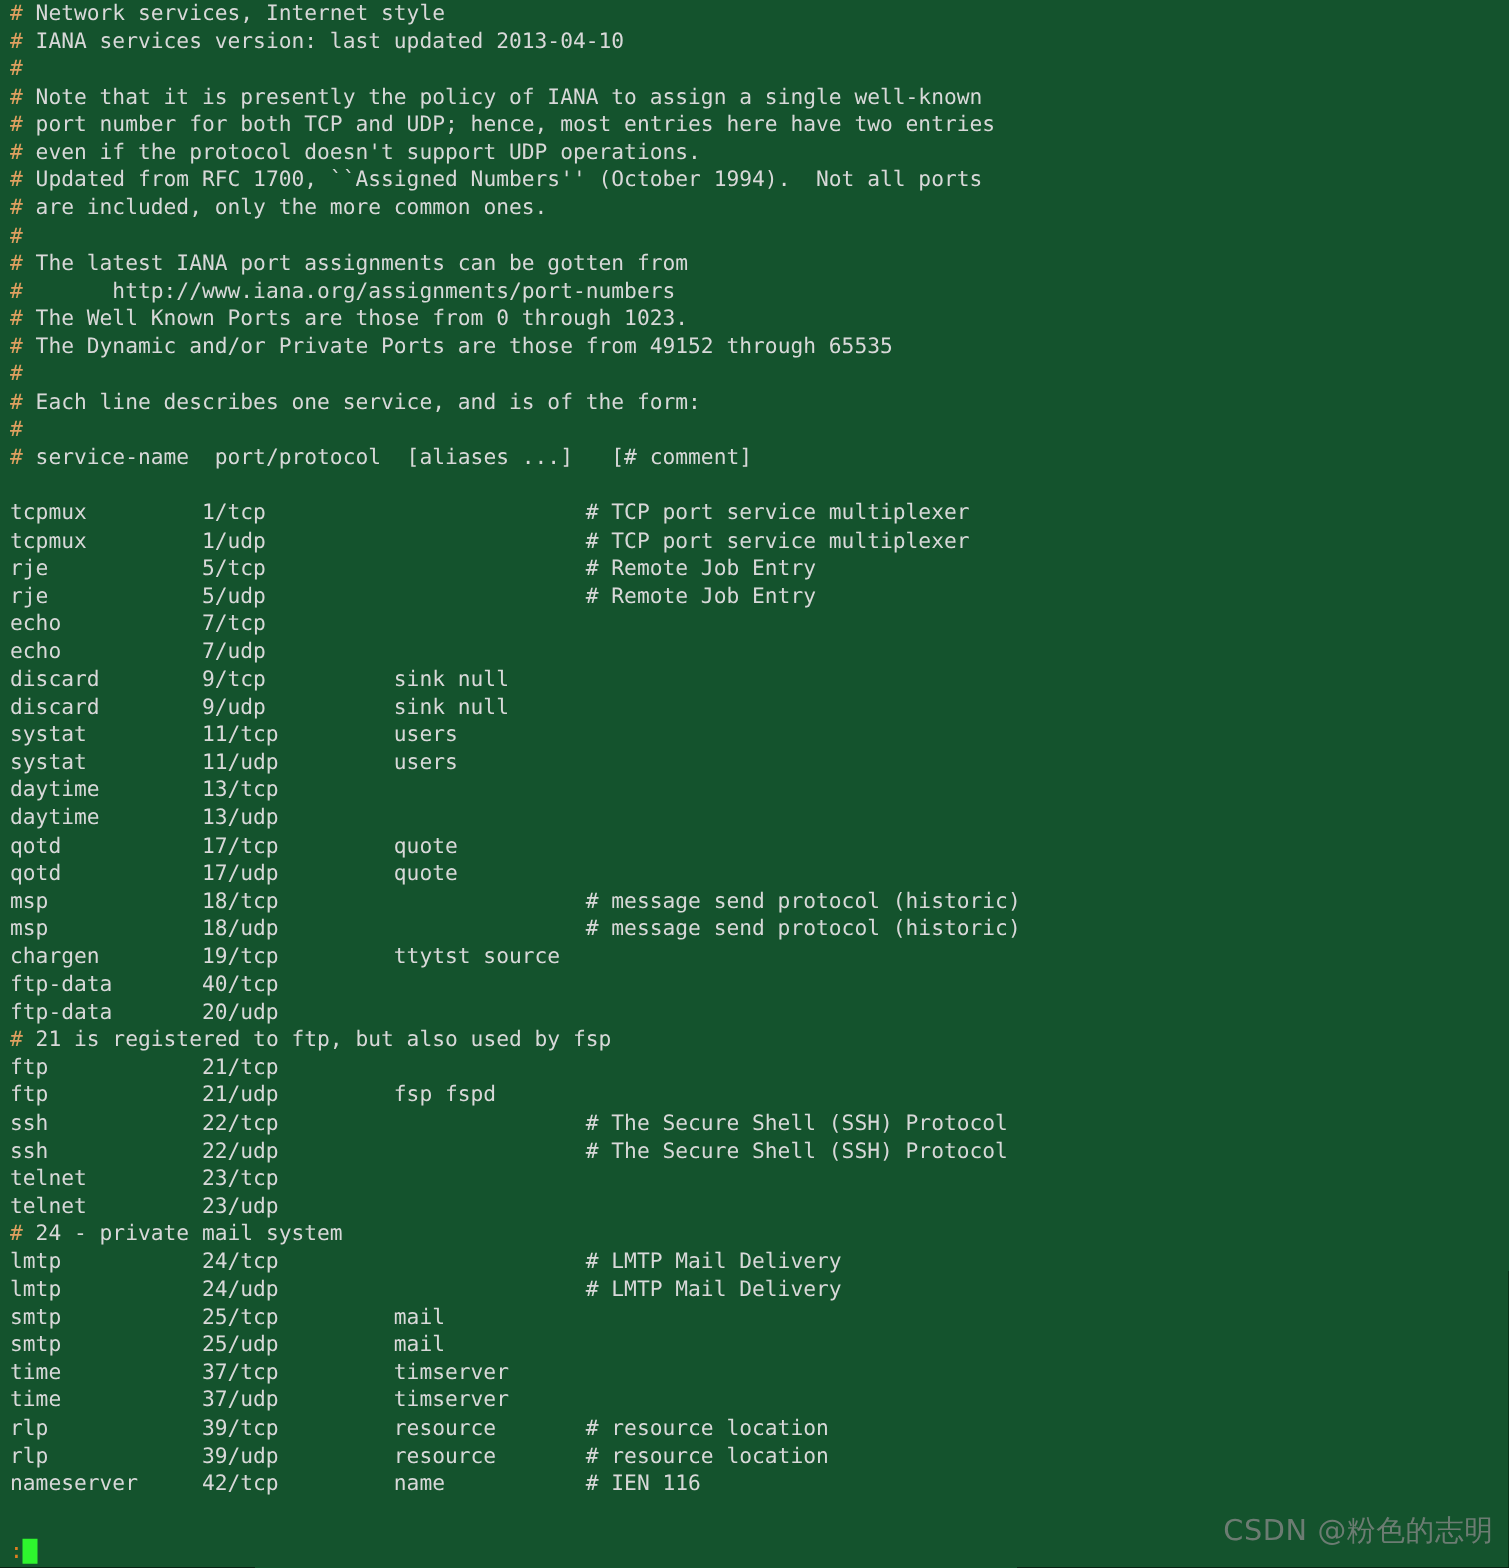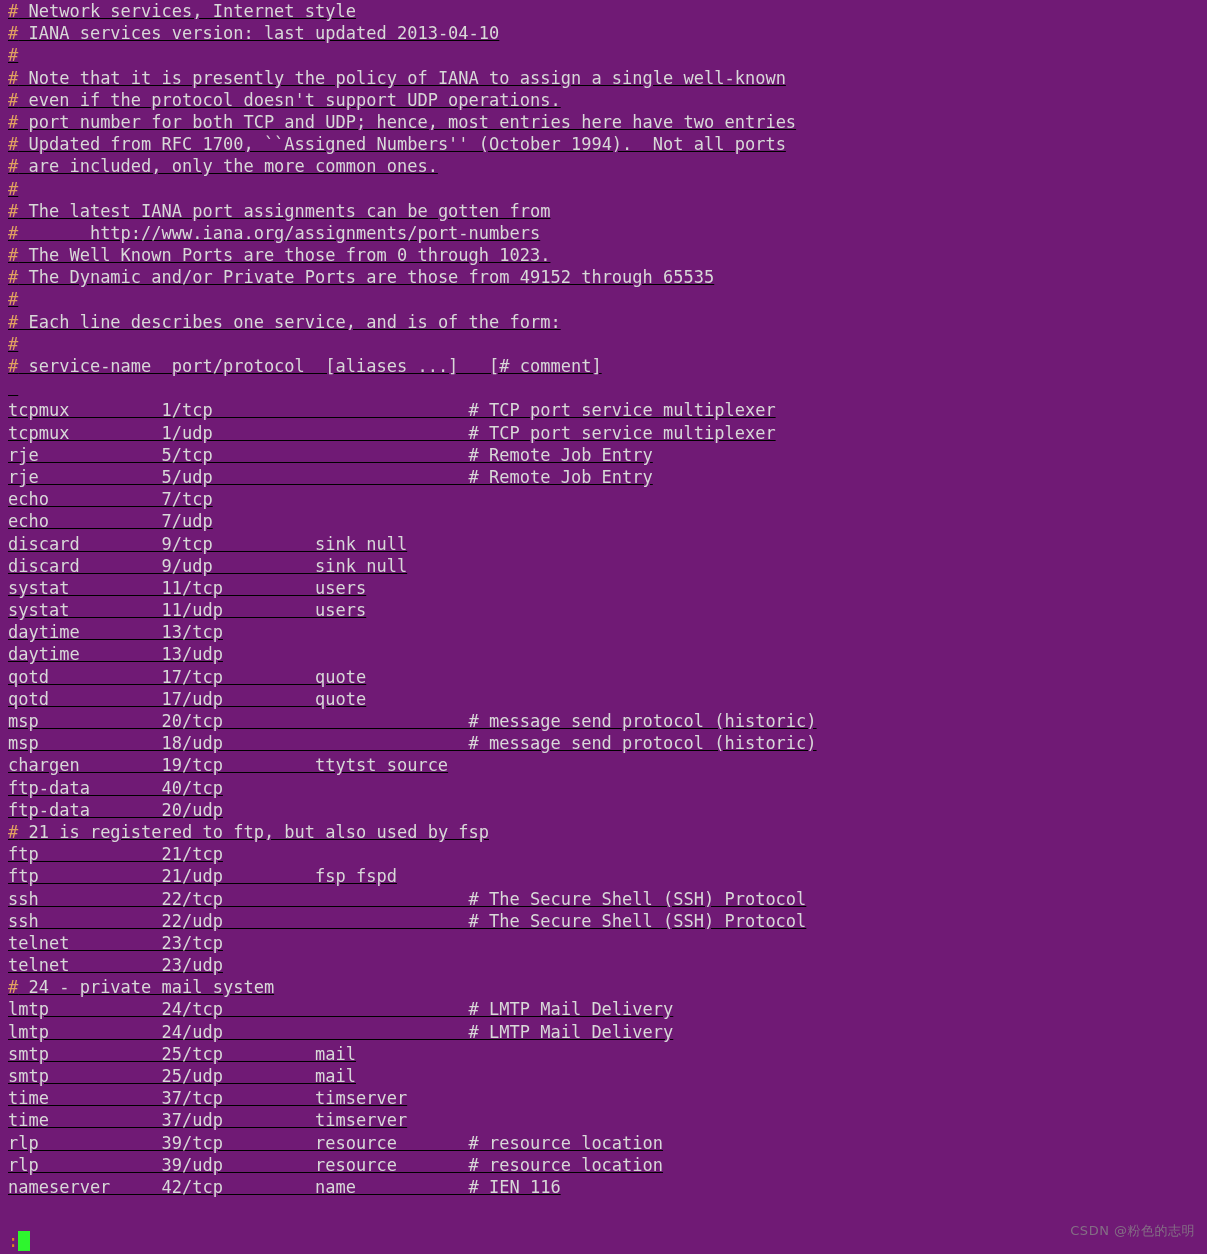--- a/index.html
+++ b/index.html
@@ -13,24 +13,23 @@
     overflow: hidden;
     position: relative;
     font-family: "DejaVu Sans Mono", "Liberation Mono", monospace;
   }
   #terminal {
     position: absolute;
     left: 0;
     top: 0;
     width: 1207px;
     height: 1254px;
-    background: #701a75;
+    background: #14532d;
     padding: 0;
     box-sizing: border-box;
-    text-decoration: underline;
   }
   .line {
     height: 22.2px;
     line-height: 22.2px;
     font-size: 17px;
     white-space: pre;
     color: #d8d8d8;
     padding-left: 8px;
     letter-spacing: 0px;
     font-variant-ligatures: none;
@@ -64,36 +63,36 @@
     height: 20px;
     background: #2ef52e;
     vertical-align: middle;
   }
   .watermark {
     position: absolute;
     right: 12px;
     bottom: 14px;
     color: #8a8a8a;
     font-family: "DejaVu Sans", "Liberation Sans", sans-serif;
-    font-size: 13px;
+    font-size: 23px;
     letter-spacing: 0.5px;
     opacity: 0.75;
   }
 </style>
 </head>
 <body>
 
 <div id="terminal">
   <div id="text-area">
       <div class="line"><span class="hash">#</span> Network services, Internet style</div>
       <div class="line"><span class="hash">#</span> IANA services version: last updated 2013-04-10</div>
       <div class="line"><span class="hash">#</span></div>
       <div class="line"><span class="hash">#</span> Note that it is presently the policy of IANA to assign a single well-known</div>
+      <div class="line"><span class="hash">#</span> port number for both TCP and UDP; hence, most entries here have two entries</div>
       <div class="line"><span class="hash">#</span> even if the protocol doesn't support UDP operations.</div>
-      <div class="line"><span class="hash">#</span> port number for both TCP and UDP; hence, most entries here have two entries</div>
       <div class="line"><span class="hash">#</span> Updated from RFC 1700, ``Assigned Numbers'' (October 1994).  Not all ports</div>
       <div class="line"><span class="hash">#</span> are included, only the more common ones.</div>
       <div class="line"><span class="hash">#</span></div>
       <div class="line"><span class="hash">#</span> The latest IANA port assignments can be gotten from</div>
       <div class="line"><span class="hash">#</span>       http://www.iana.org/assignments/port-numbers</div>
       <div class="line"><span class="hash">#</span> The Well Known Ports are those from 0 through 1023.</div>
       <div class="line"><span class="hash">#</span> The Dynamic and/or Private Ports are those from 49152 through 65535</div>
       <div class="line"><span class="hash">#</span></div>
       <div class="line"><span class="hash">#</span> Each line describes one service, and is of the form:</div>
       <div class="line"><span class="hash">#</span></div>
@@ -106,21 +105,21 @@
       <div class="line">echo           7/tcp</div>
       <div class="line">echo           7/udp</div>
       <div class="line">discard        9/tcp          sink null</div>
       <div class="line">discard        9/udp          sink null</div>
       <div class="line">systat         11/tcp         users</div>
       <div class="line">systat         11/udp         users</div>
       <div class="line">daytime        13/tcp</div>
       <div class="line">daytime        13/udp</div>
       <div class="line">qotd           17/tcp         quote</div>
       <div class="line">qotd           17/udp         quote</div>
-      <div class="line">msp            20/tcp                        # message send protocol (historic)</div>
+      <div class="line">msp            18/tcp                        # message send protocol (historic)</div>
       <div class="line">msp            18/udp                        # message send protocol (historic)</div>
       <div class="line">chargen        19/tcp         ttytst source</div>
       <div class="line">ftp-data       40/tcp</div>
       <div class="line">ftp-data       20/udp</div>
       <div class="line"><span class="hash">#</span> 21 is registered to ftp, but also used by fsp</div>
       <div class="line">ftp            21/tcp</div>
       <div class="line">ftp            21/udp         fsp fspd</div>
       <div class="line">ssh            22/tcp                        # The Secure Shell (SSH) Protocol</div>
       <div class="line">ssh            22/udp                        # The Secure Shell (SSH) Protocol</div>
       <div class="line">telnet         23/tcp</div>

